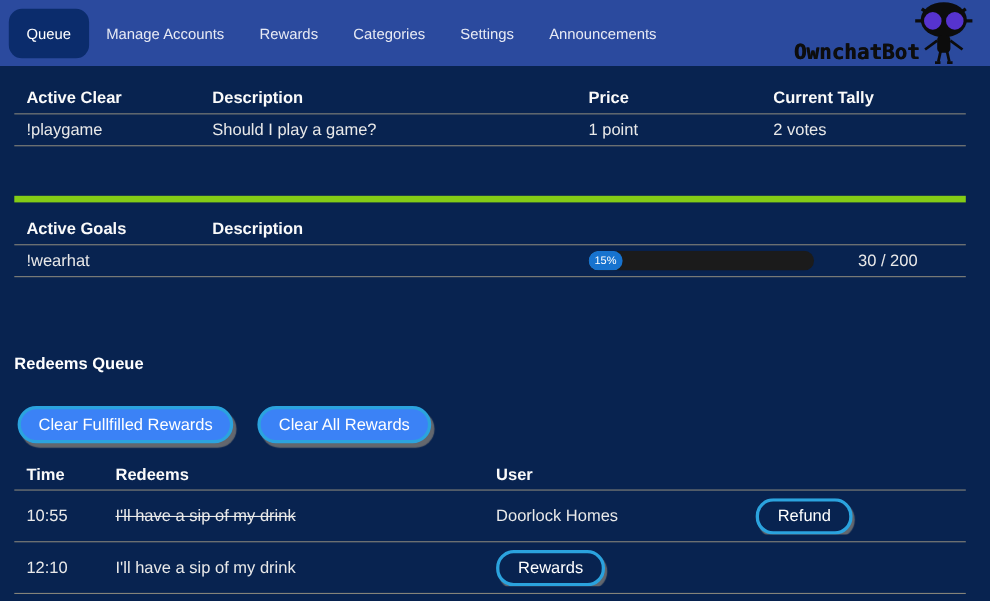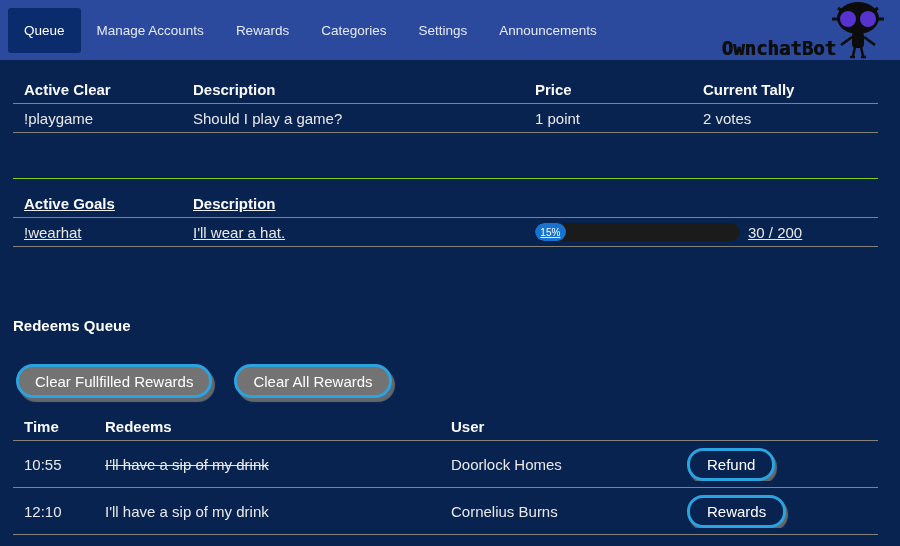--- a/index.html
+++ b/index.html
@@ -17,21 +17,21 @@
     background: #2b4a9e;
     display: flex;
     align-items: center;
     padding-left: 8px;
     position: relative;
   }
   .nav-item {
     color: #e7eaf4;
     font-size: 13.5px;
     padding: 15px 16px;
-    border-radius: 3px;
+    border-radius: 12px;
     cursor: pointer;
     white-space: nowrap;
   }
   .nav-item.active {
     background: #0b2c6c;
     color: #ffffff;
   }
   .brand {
     position: absolute;
     right: 12px;
@@ -60,25 +60,25 @@
   .votes .trow, .goals .trow { grid-template-columns: 169px 342px 168px auto; }
   .redeems-tbl .trow { grid-template-columns: 81px 346px 236px auto; }
   .cell { padding-left: 11px; font-size: 15px; color: #e9e9e9; white-space: nowrap; overflow: hidden; }
   .thead .cell { font-weight: bold; color: #fafafa; }
   .trow { border-bottom: 1px solid #84837a; }
 
   .votes { margin-top: 16px; }
   .votes .thead { height: 28px; }
   .votes .tdata { height: 29px; }
 
-  .goals { margin-top: 45px; border-top: 1px solid #84cc16; text-decoration: underline; }
+  .goals { margin-top: 45px; border-top: 6px solid #84cc16; }
   .goals .thead { height: 39px; padding-top: 10px; }
   .goals .tdata { height: 29px; }
 
-  .progress-cell { display: flex; align-items: center; }
+  .progress-cell { display: flex; align-items: center; gap: 32px; }
   .progress-track {
     width: 205px; height: 18px;
     background: #1b1b1b;
     border-radius: 9px;
     overflow: hidden;
     flex: none;
   }
   .progress-fill {
     height: 100%;
     background: #1773cf;
@@ -93,21 +93,21 @@
   
   .section-title {
     margin: 70px 0 8px 13px;
     font-size: 15px;
     font-weight: bold;
     color: #ffffff;
     height: 22px;
   }
   .btn-row { margin: 25px 0 0 16px; display: flex; gap: 22px; height: 34px; }
   .pill-btn {
-    background: #737373;
+    background: #3b82f6;
     border: 3px solid #2ba3de;
     border-radius: 17px;
     color: #ffffff;
     font-family: "Liberation Sans", sans-serif;
     font-size: 15px;
     padding: 0 16px;
     height: 34px;
     box-shadow: 3px 4px 1px rgba(115,115,115,0.85);
     cursor: pointer;
     white-space: nowrap;
@@ -185,21 +185,20 @@
 </div>
 
 <div class="tbl goals">
   <div class="trow thead">
     <div class="cell">Active Goals</div>
     <div class="cell">Description</div>
     <div class="cell"></div>
   </div>
   <div class="trow tdata">
     <div class="cell">!wearhat</div>
-    <div class="cell">I'll wear a hat.</div>
     <div class="cell progress-cell" style="grid-column: 3 / 5;">
       <div class="progress-track">
         <div class="progress-fill" style="width: 15%;">15%</div>
       </div>
       <span class="progress-text">30 / 200</span>
     </div>
   </div>
 </div>
 
 <div class="section-title">Redeems Queue</div>
@@ -222,18 +221,17 @@
     <div class="cell struck">I'll have a sip of my drink</div>
     <div class="cell">Doorlock Homes</div>
     <div class="cell" style="padding-left:0;">
       <button class="action-btn">Refund</button>
     </div>
   </div>
 
   <div class="trow tdata">
     <div class="cell">12:10</div>
     <div class="cell">I'll have a sip of my drink</div>
-    <div class="cell">Cornelius Burns</div>
     <div class="cell" style="padding-left:0;">
       <button class="action-btn">Rewards</button>
     </div>
   </div>
 </div>
 
 </body></html>

